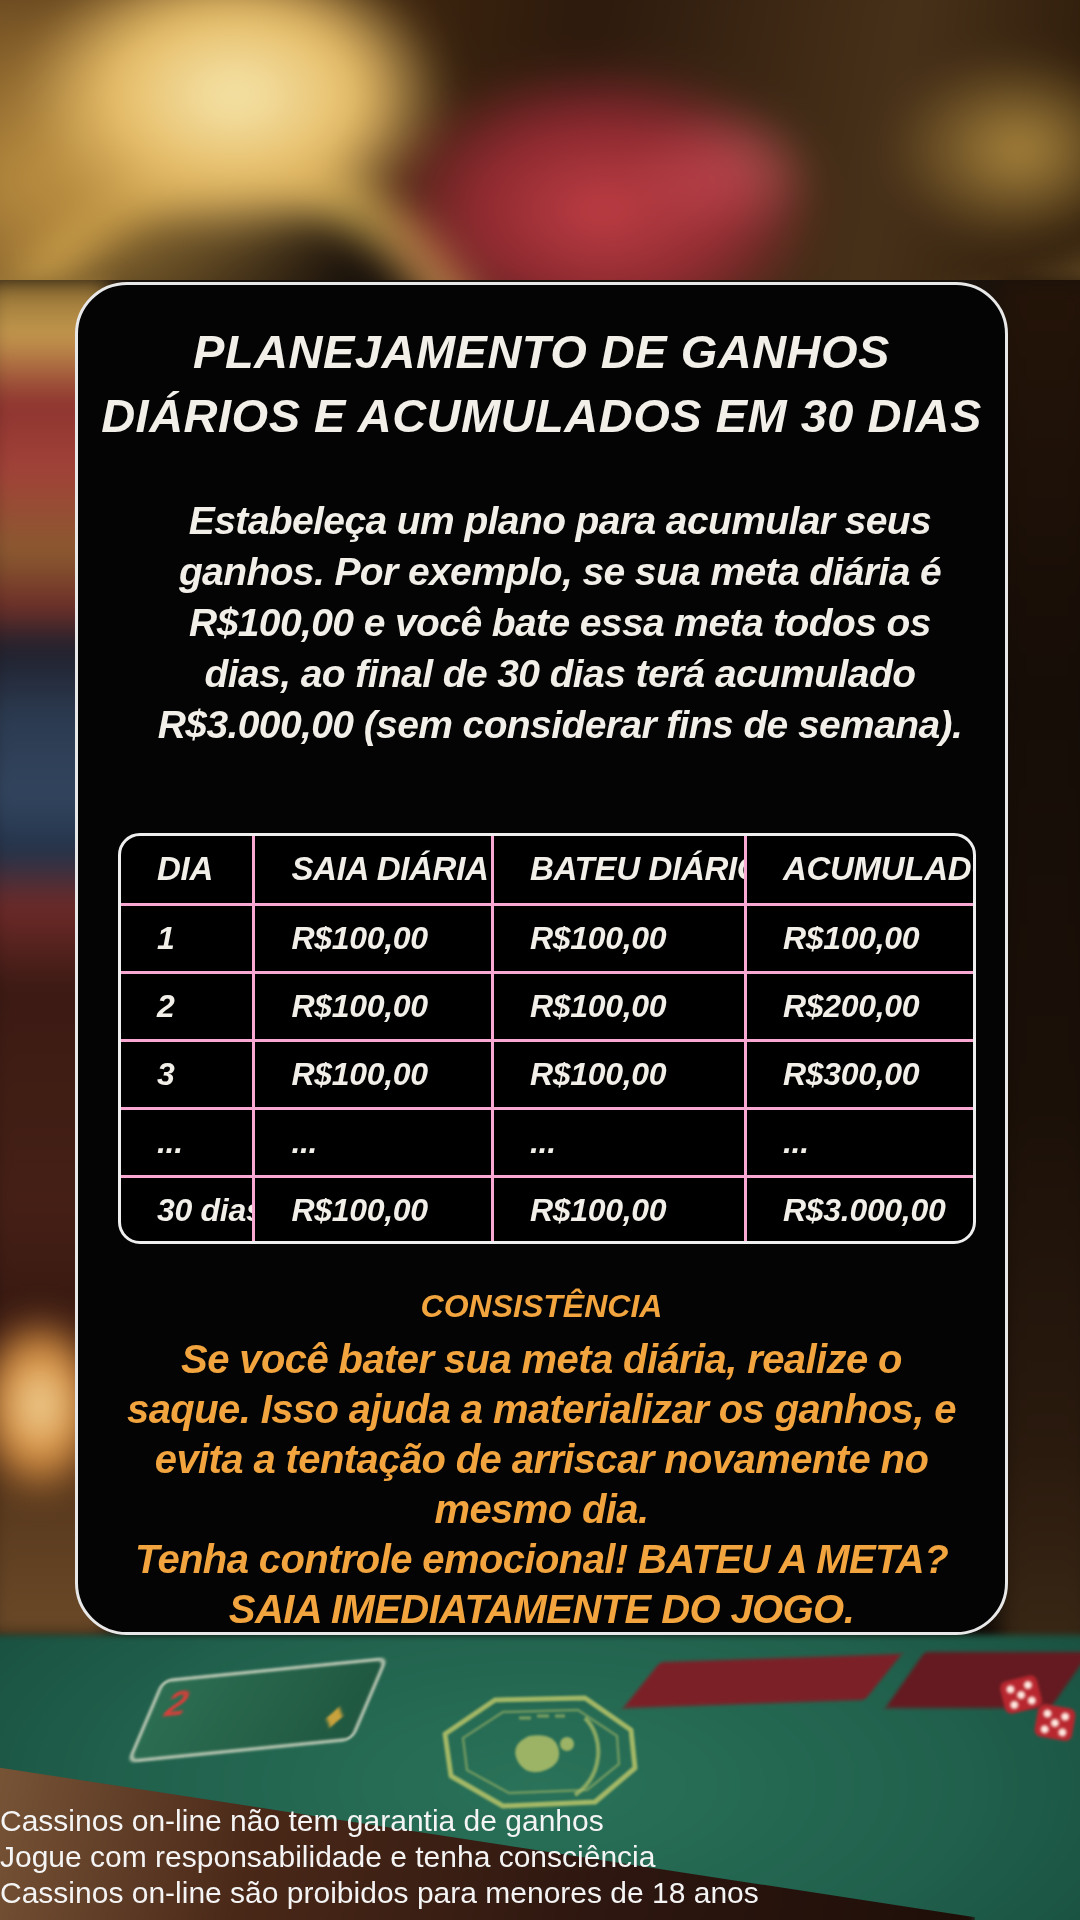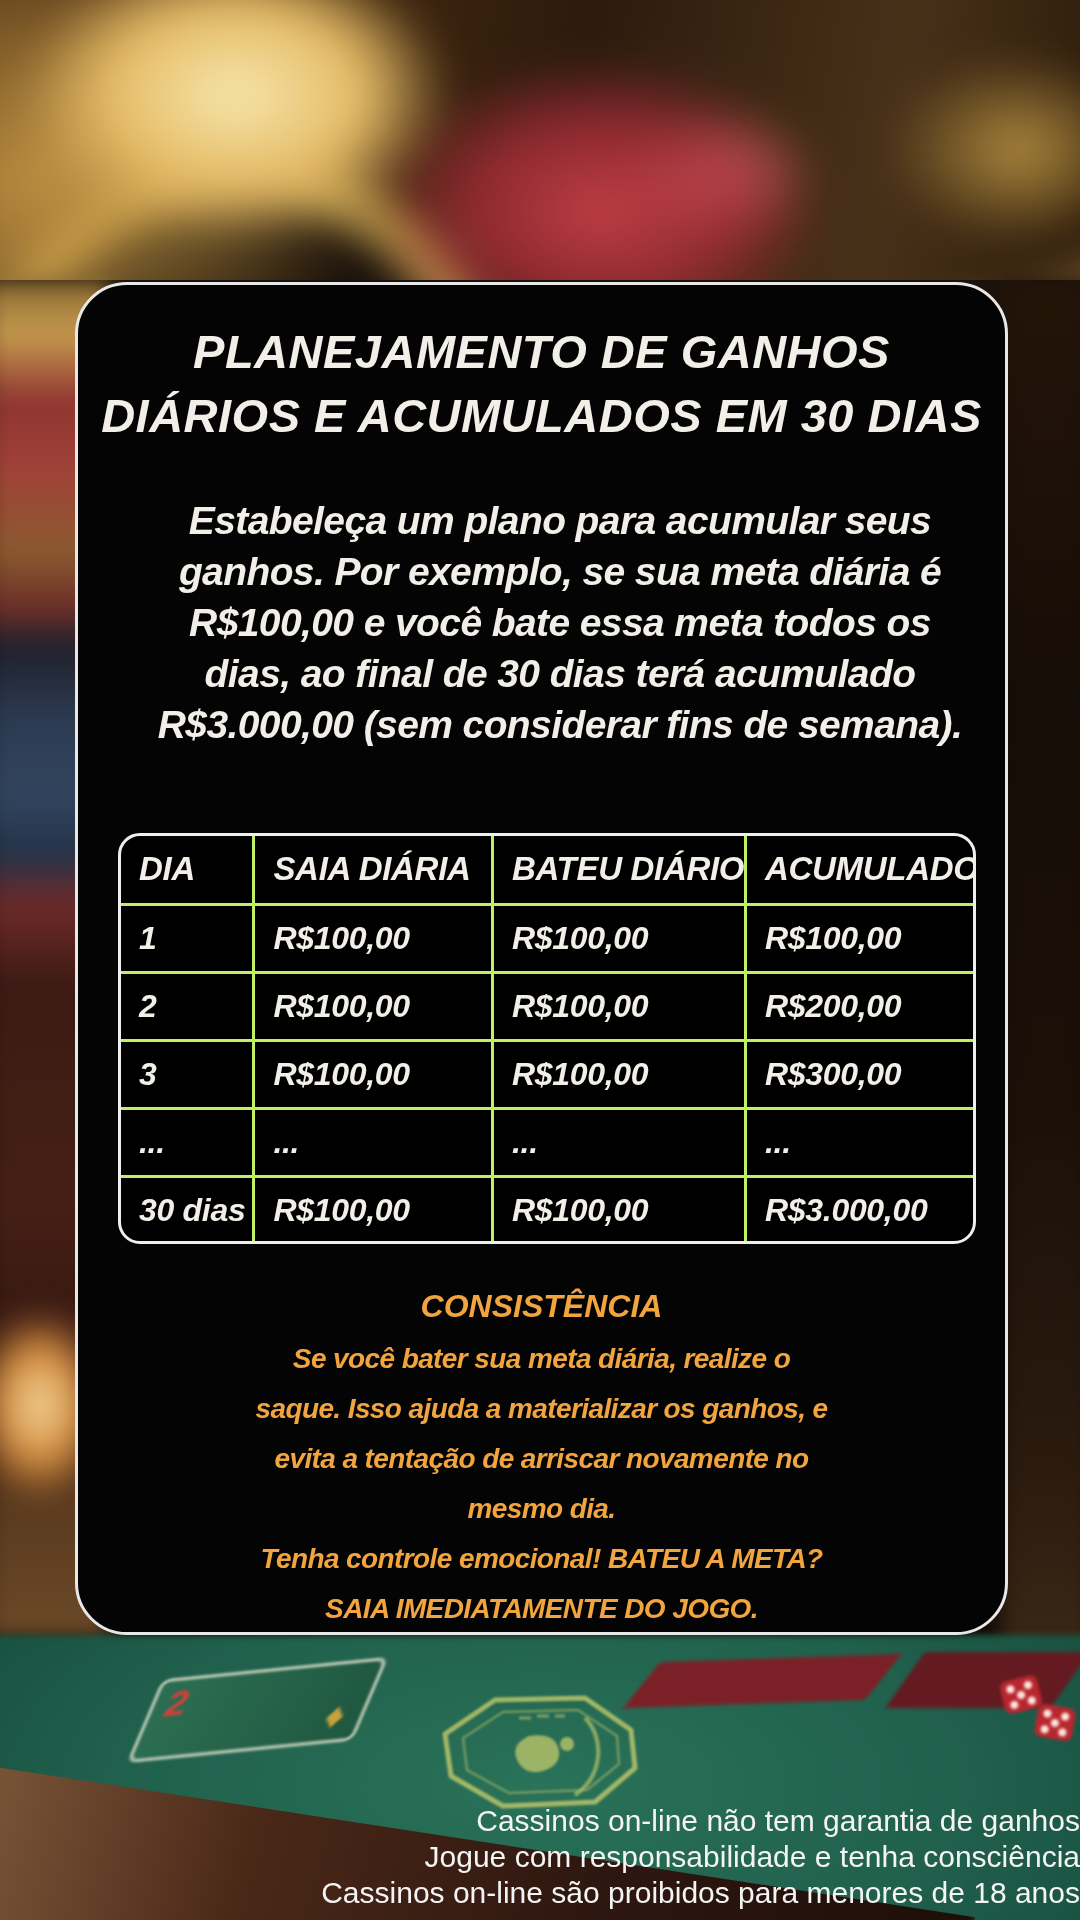--- a/index.html
+++ b/index.html
@@ -133,41 +133,41 @@
     position:absolute; left:40px; top:548px; width:858px; height:411px;
     border:3px solid #efefef; border-radius:22px; overflow:hidden;
     background:#000;
   }
   table.data-table{
     width:100%; height:100%;
     border-collapse:collapse; border-style:hidden;
     table-layout:fixed;
   }
   table.data-table th, table.data-table td{
-    border:3px solid #bef264;
+    border:3px solid #f9a8d4;
     color:var(--text-white);
     text-align:left; vertical-align:middle;
-    padding-left:18px; height:68px;
+    padding-left:36px; height:68px;
     white-space:nowrap; overflow:hidden;
   }
   table.data-table th{font-size:33px; font-weight:bold; letter-spacing:-.3px;}
   table.data-table td{font-size:32px; font-weight:600; letter-spacing:-.3px;}
   .cons-block{position:absolute; left:0; top:993px; width:100%; text-align:center;}
   .cons-title{
     font-size:32px; font-weight:bold; line-height:56px;
     color:var(--accent-orange); letter-spacing:0;
   }
   .cons-line{
-    font-size:28px; font-weight:bold; line-height:50px;
+    font-size:40px; font-weight:bold; line-height:50px;
     color:var(--accent-orange); letter-spacing:-.6px;
   }
   
   .footer-block{
     position:absolute; left:0; top:1803px; width:1080px;
-    text-align:right; z-index:6;
+    text-align:left; z-index:6;
   }
   .footer-line{
     font-size:30px; font-weight:400; line-height:36px;
     color:#f4f4f4; letter-spacing:0;
   }
 </style>
 </head>
 <body>
 
 <div class="bg-top"></div>

